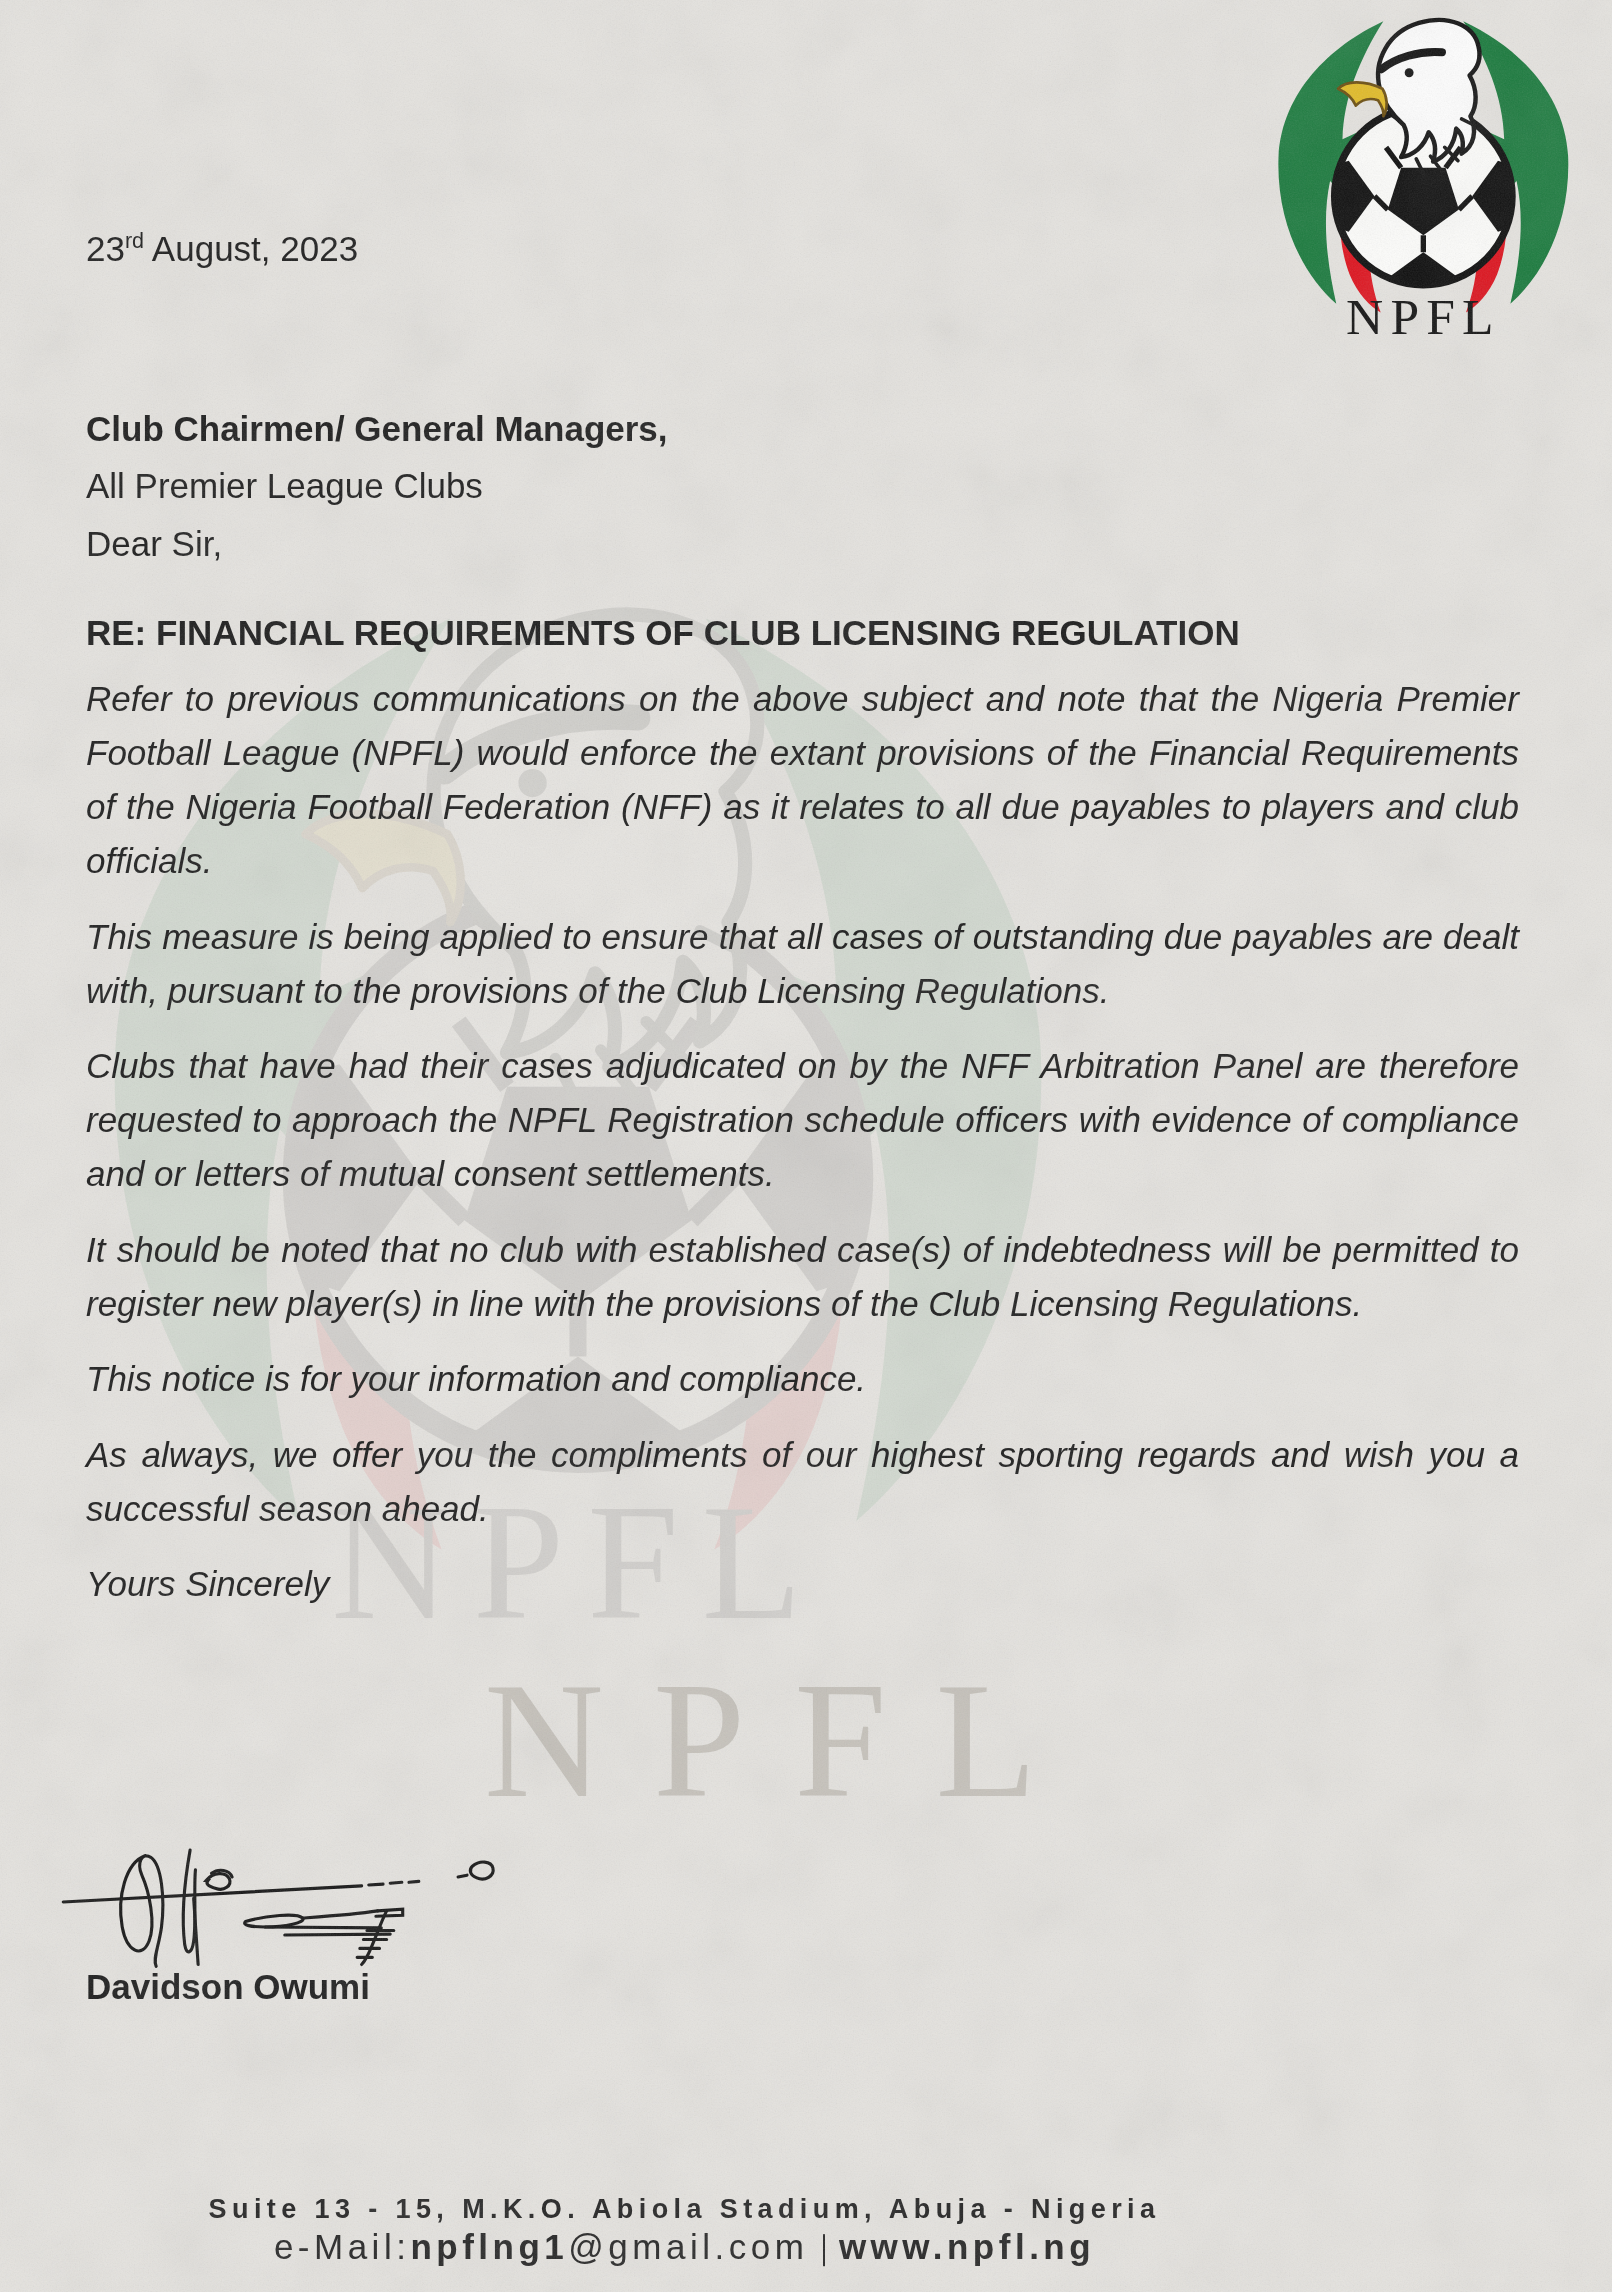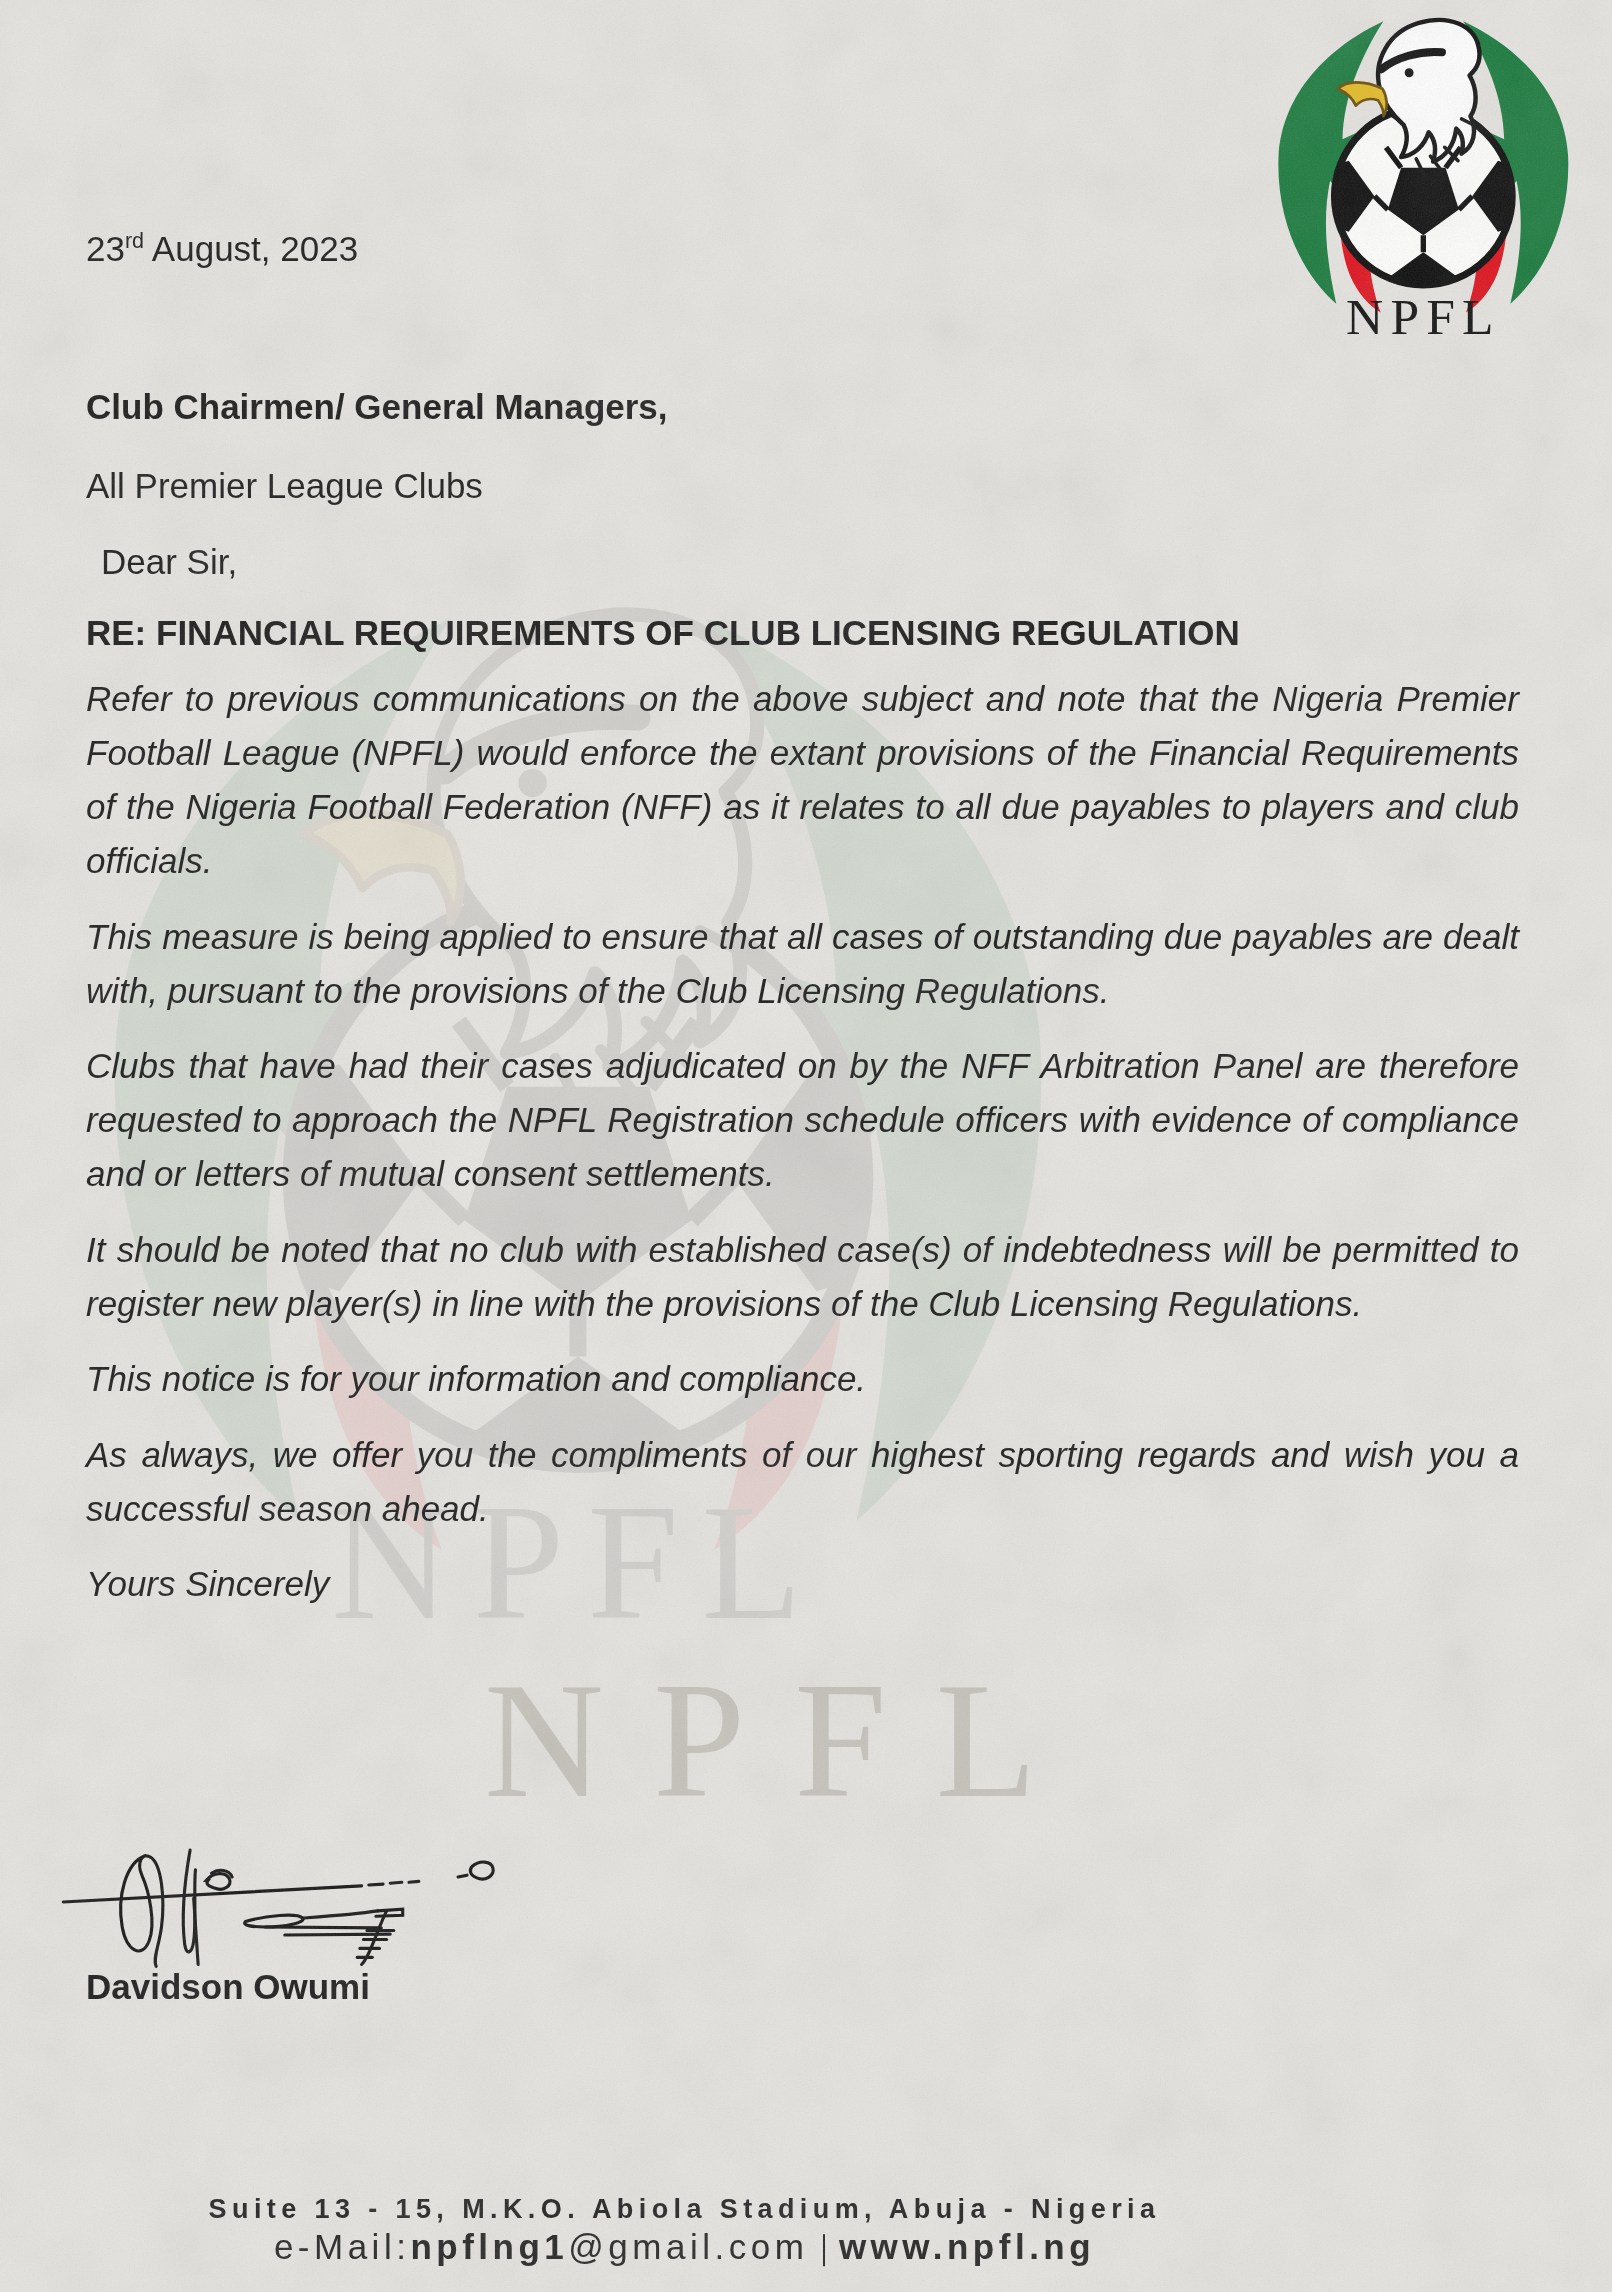--- a/index.html
+++ b/index.html
@@ -20,23 +20,23 @@
     left:484px;top:1657px;
     font-family:"Liberation Serif", serif;
     font-size:166px;line-height:166px;
     letter-spacing:49px;
     color:rgba(125,119,107,0.30);
     pointer-events:none;white-space:nowrap;
   }
   
   .dateline{left:86px;top:229px;font-size:35px;}
   .dateline sup{font-size:21.5px;vertical-align:super;}
-  .recip1{left:86px;top:387px;font-size:35px;font-weight:bold;}
+  .recip1{left:86px;top:409px;font-size:35px;font-weight:bold;}
   .recip2{left:86px;top:466px;font-size:35px;}
-  .salut{left:86px;top:542px;font-size:35px;margin-left:15px;}
+  .salut{left:86px;top:524px;font-size:35px;}
   .subject{left:86px;top:613px;font-size:35px;font-weight:bold;}
   .body-block{left:86px;top:672px;width:1433px;font-style:italic;}
   .body-block p{
     margin:0 0 21.5px 0;
     font-size:35px;line-height:54px;
     text-align:justify;text-align-last:left;
   }
   .body-block p.no-just{text-align:right;}
   .sig-svg{left:50px;top:1843px;width:466px;height:134px;}
   .sig-name{left:86px;top:1967px;font-size:35px;font-weight:bold;}

